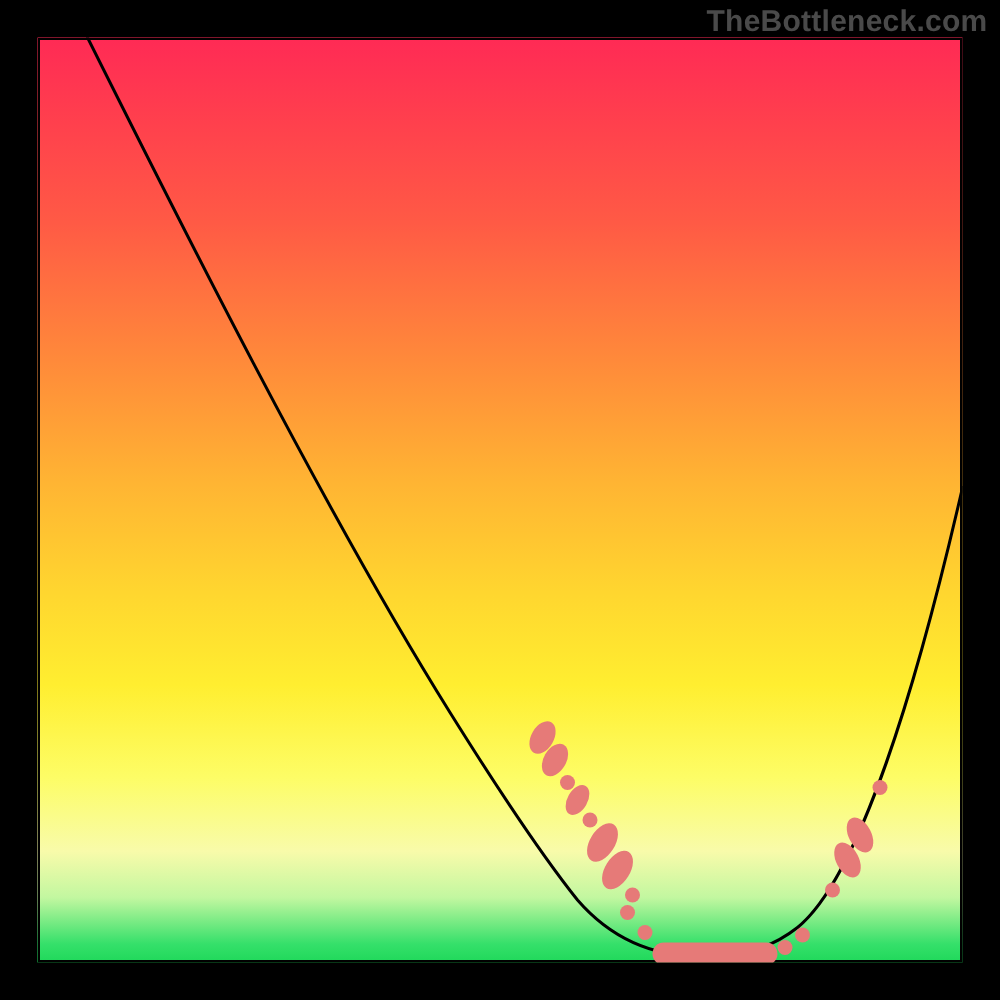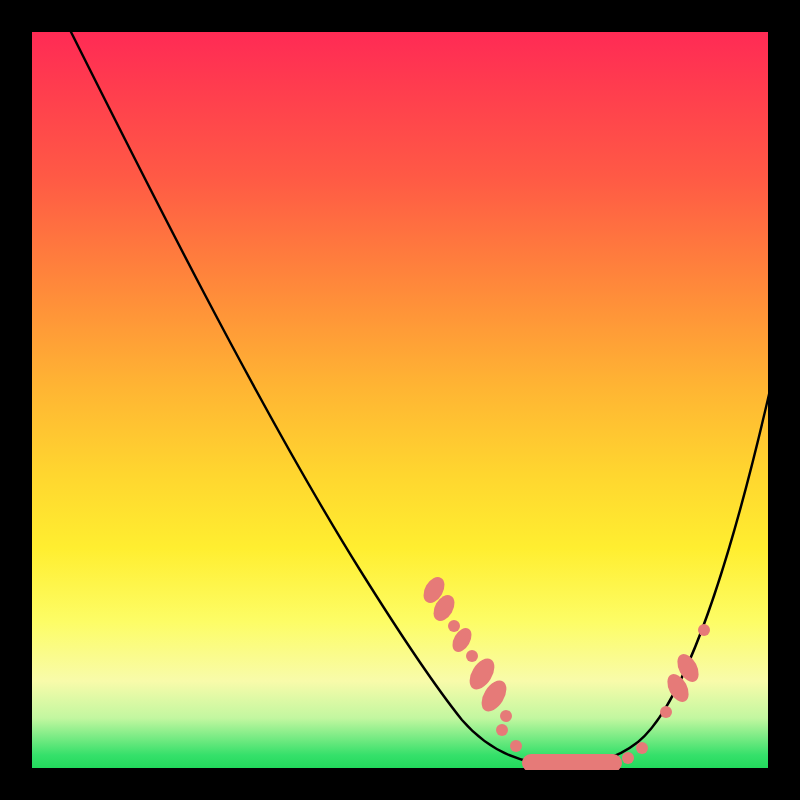--- a/index.html
+++ b/index.html
@@ -79,20 +79,21 @@
     stroke: none;
   }
   .pill {
     fill: #e67a78;
   }
 </style>
 </head>
 <body>
 
 <div class="frame">
+  <div class="watermark">TheBottleneck.com</div>
 
   <div class="plot-outer">
     <div class="plot-inner"></div>
 
     <svg class="curve" viewBox="0 0 740 740">
 
       <path d="
           M 40 0
           C 110 140, 230 380, 330 540
           C 380 620, 408 660, 432 690

